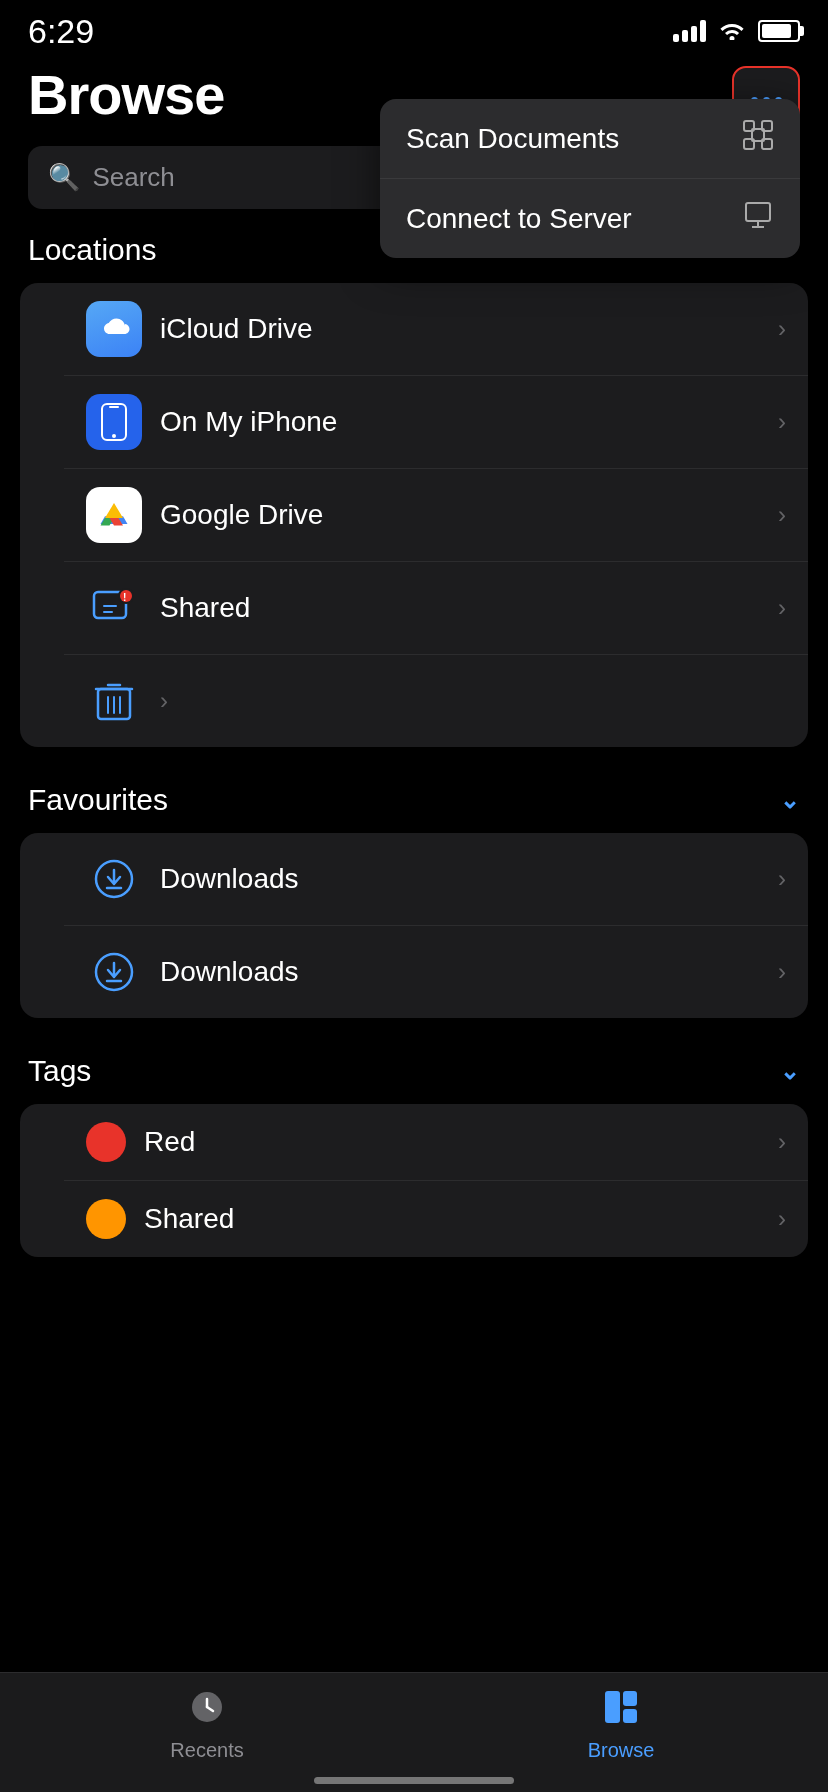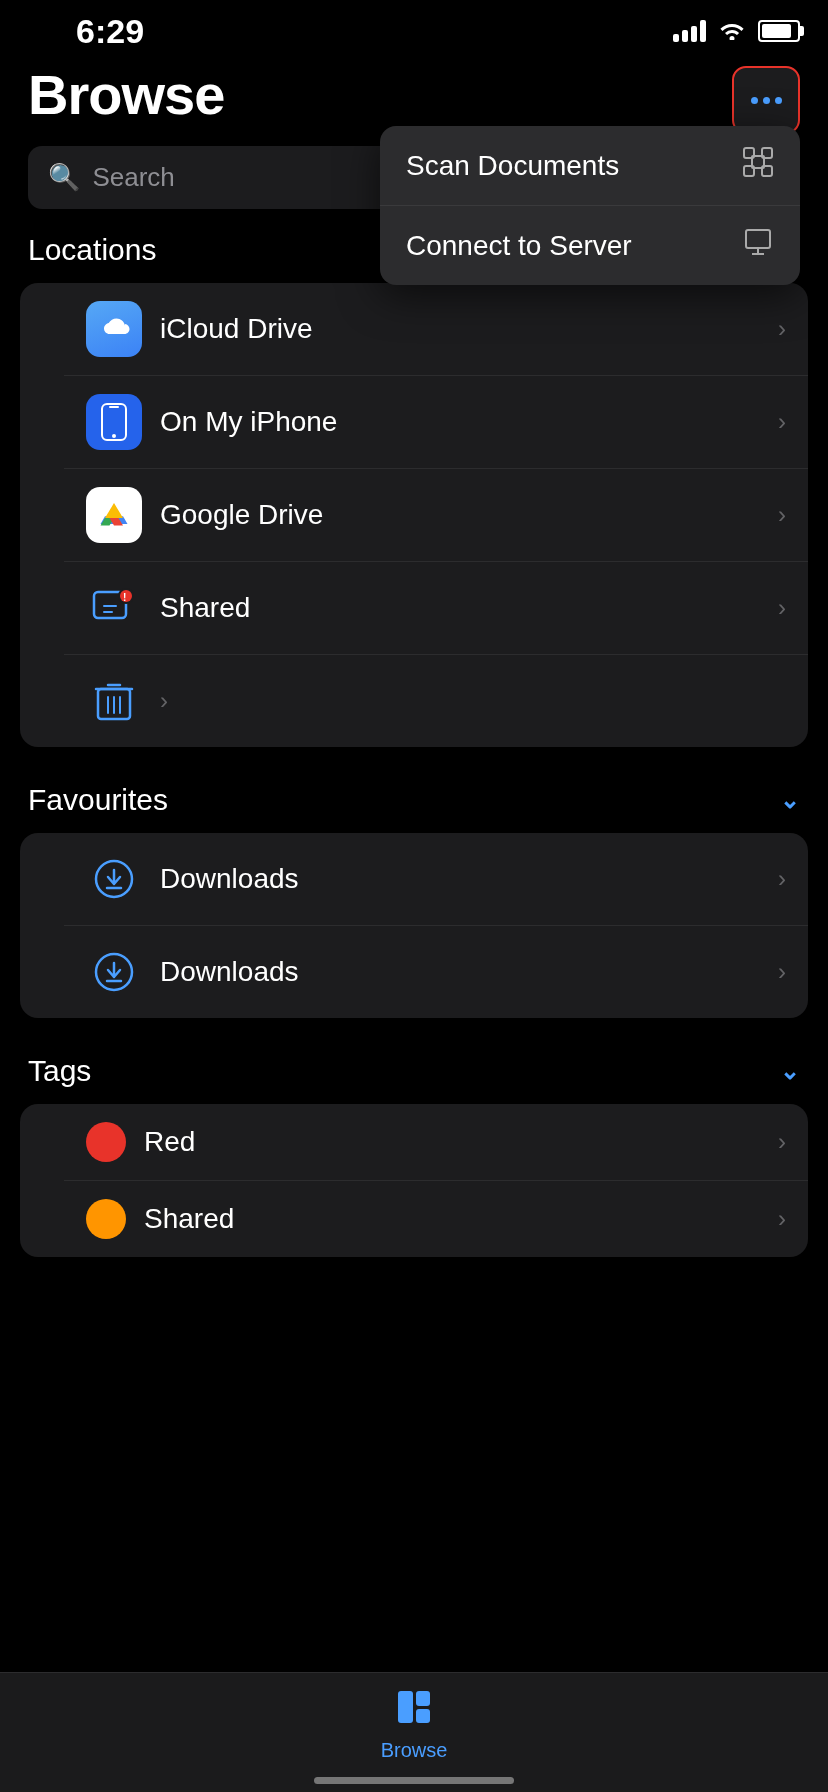--- a/index.html
+++ b/index.html
@@ -18,23 +18,22 @@
     
     .status-bar {
       display: flex;
       justify-content: space-between;
       align-items: center;
       padding: 16px 28px 8px 28px;
       height: 54px;
     }
     .status-time {
       font-size: 34px;
-      font-weight: 700;
-      color: #fff;
-      margin-left: 48px;
+      font-weight: 400;
+      color: #fff;
     }
     .status-icons {
       display: flex;
       align-items: center;
       gap: 12px;
     }
     .signal-bars {
       display: flex;
       align-items: flex-end;
       gap: 3px;
@@ -116,21 +115,21 @@
     .more-dots span {
       width: 7px;
       height: 7px;
       background: #4a9eff;
       border-radius: 50%;
     }
 
     
     .dropdown-menu {
       position: absolute;
-      top: 72px;
+      top: 45px;
       right: 28px;
       width: 420px;
       background: #2c2c2e;
       border-radius: 16px;
       overflow: hidden;
       z-index: 100;
       box-shadow: 0 10px 40px rgba(0,0,0,0.6);
     }
     .dropdown-item {
       display: flex;
@@ -492,20 +491,30 @@
     <span class="list-item-arrow">›</span>
   </div>
 </div>
 
 <div style="height: 120px;"></div>
 
 <div class="tab-bar">
   <div class="tab-item">
     <span class="tab-icon">
       <svg width="36" height="36" viewBox="0 0 36 36" fill="none">
+        <circle cx="18" cy="18" r="15" fill="#636366"></circle>
+        <line x1="18" y1="10" x2="18" y2="18" stroke="white" stroke-width="2.5" stroke-linecap="round"></line>
+        <line x1="18" y1="18" x2="24" y2="22" stroke="white" stroke-width="2.5" stroke-linecap="round"></line>
+      </svg>
+    </span>
+    <span class="tab-label inactive">Recents</span>
+  </div>
+  <div class="tab-item">
+    <span class="tab-icon">
+      <svg width="36" height="36" viewBox="0 0 36 36" fill="none">
         <rect x="2" y="2" width="15" height="32" rx="3" fill="#4a9eff"></rect>
         <rect x="20" y="2" width="14" height="15" rx="3" fill="#4a9eff"></rect>
         <rect x="20" y="20" width="14" height="14" rx="3" fill="#4a9eff"></rect>
       </svg>
     </span>
     <span class="tab-label active">Browse</span>
   </div>
 </div>
 
 <div class="home-indicator"></div>

